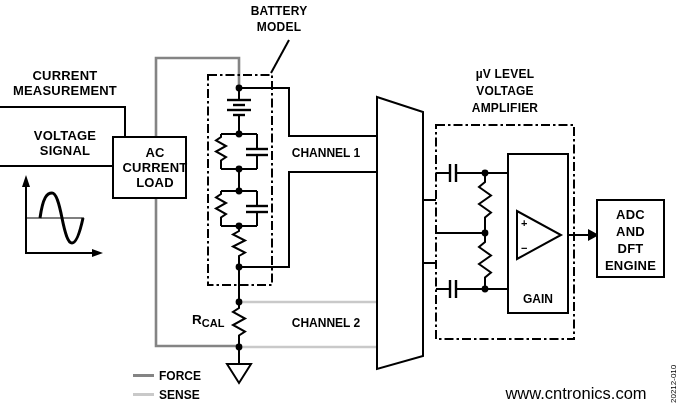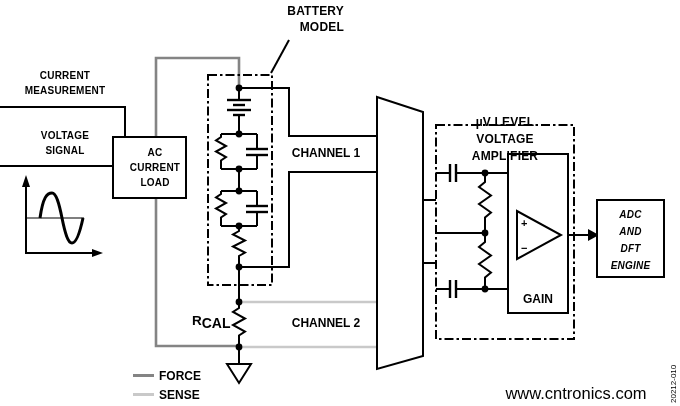--- a/index.html
+++ b/index.html
@@ -2,30 +2,30 @@
 <html><head>
 <meta charset="utf-8">
 <style>
   html,body{margin:0;padding:0;background:#fff;}
   #stage{
     position:relative;width:680px;height:406px;background:#ffffff;overflow:hidden;
     font-family:"Liberation Sans",sans-serif;
   }
   #stage svg{position:absolute;left:0;top:0;}
   .lbl{
-    position:absolute;color:#000;font-weight:bold;font-size:10px;line-height:15px;
+    position:absolute;color:#000;font-weight:bold;font-size:13px;line-height:15px;
     text-align:center;white-space:pre-line;letter-spacing:0.2px;
   }
   .lbl.big{font-size:12px;line-height:16px;}
   .lbl.amp{line-height:17px;font-size:12px;}
   .lbl.adc{line-height:17px;}
   .rcal{
     position:absolute;left:192px;top:312px;color:#000;font-weight:bold;font-size:13.5px;
   }
-  .rcal .sub{font-size:14px;position:relative;top:3px;letter-spacing:0;margin-top:35px;}
+  .rcal .sub{font-size:11px;position:relative;top:3px;letter-spacing:0;margin-top:35px;}
   svg text{font-family:"Liberation Sans",sans-serif;font-weight:bold;fill:#000;}
   svg text.wm{font-weight:normal;}
 </style>
 </head>
 <body>
 
 <div id="stage">
 
 <svg width="680" height="406" viewBox="0 0 680 406">
 
@@ -154,24 +154,24 @@
   <text x="676" y="403" font-size="8" class="wm" transform="rotate(-90 676 403)" fill="#3f3f3f">20212-010</text>
 </svg>
 
 <div class="lbl" style="left:0px;top:68px;width:130px;">CURRENT
 MEASUREMENT</div>
 <div class="lbl" style="left:0px;top:128px;width:130px;">VOLTAGE
 SIGNAL</div>
 <div class="lbl" style="left:113px;top:145px;width:84px;">AC
 CURRENT
 LOAD</div>
-<div class="lbl big" style="left:244px;top:3px;width:100px;text-align:right;">BATTERY
+<div class="lbl big" style="left:229px;top:3px;width:100px;">BATTERY
 MODEL</div>
-<div class="lbl amp" style="left:445px;top:66px;width:120px;margin-top:48px;">µV LEVEL
+<div class="lbl amp" style="left:445px;top:66px;width:120px;">µV LEVEL
 VOLTAGE
 AMPLIFIER</div>
-<div class="lbl adc" style="left:597px;top:206px;width:67px;font-style:italic;">ADC
+<div class="lbl adc" style="left:597px;top:206px;width:67px;">ADC
 AND
 DFT
 ENGINE</div>
 <div class="rcal"><span>R</span><span class="sub">CAL</span></div>
 
 </div>
 
 </body></html>

